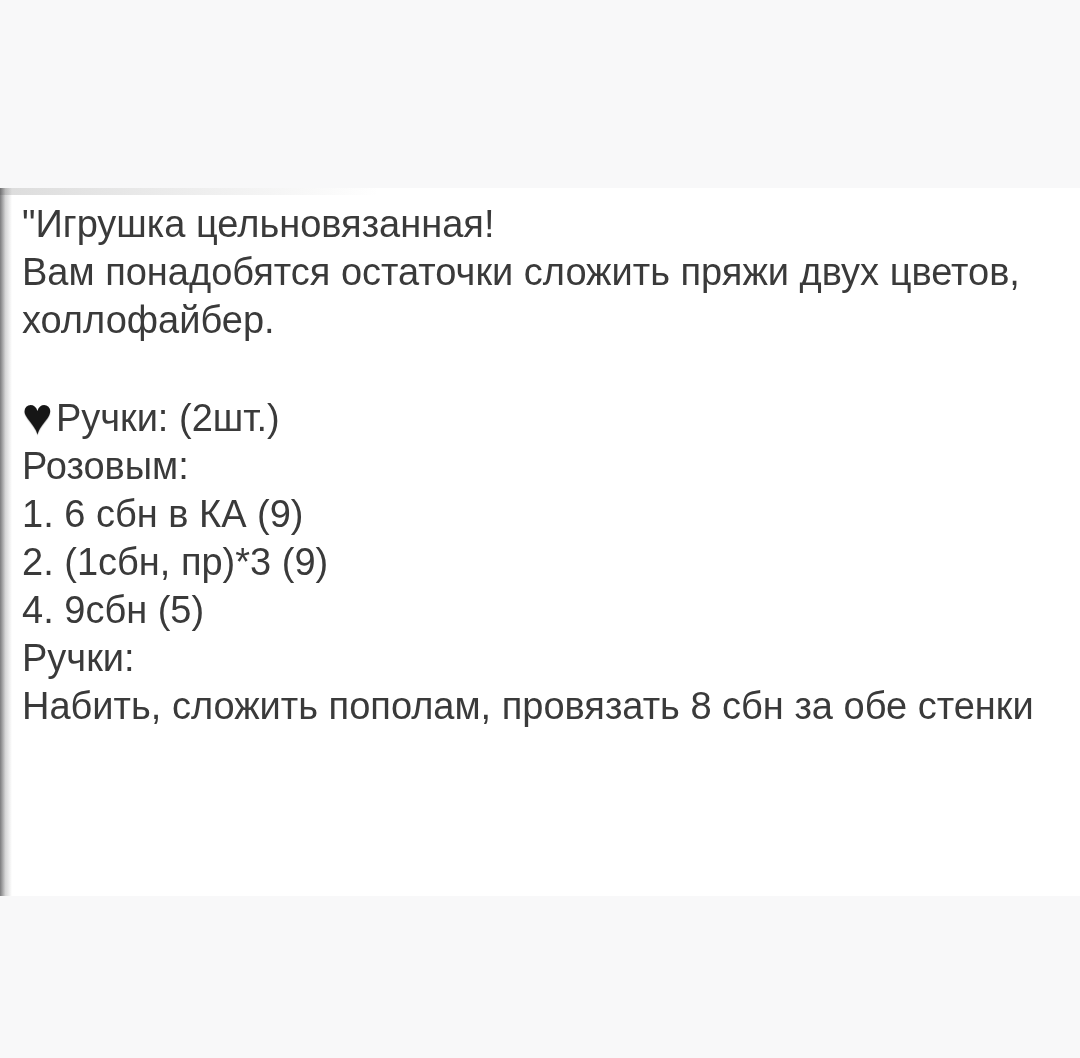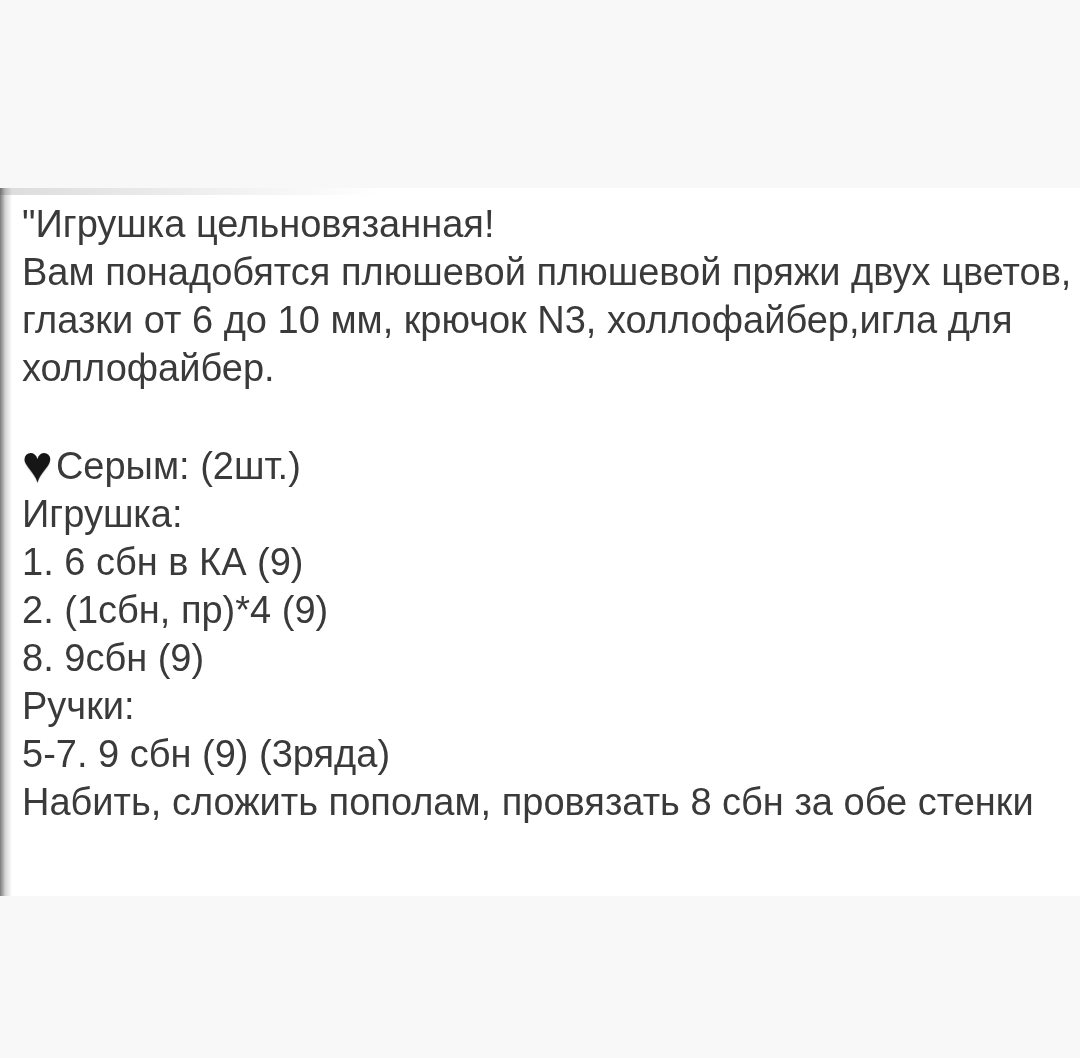--- a/index.html
+++ b/index.html
@@ -73,29 +73,27 @@
 </style>
 </head>
 <body style="background: rgb(248, 248, 249);">
 
 <div class="sheet" style="background: rgb(255, 255, 255);">
   <div class="left-shadow"></div>
   <div class="top-smudge"></div>
 
   <div class="text-block" style="color: rgb(58, 58, 58);">
     <p class="line">"Игрушка цельновязанная!</p>
-    <p class="line">Вам понадобятся плюшевой плюшевой пряжи двух цветов,</p>
-    <p class="line">глазки от 6 до 10 мм, крючок N3, холлофайбер,игла для</p>
+    <p class="line">Вам понадобятся остаточки сложить пряжи двух цветов,</p>
     <p class="line">холлофайбер.</p>
 
     <div class="spacer"></div>
 
-    <p class="line"><span class="heart">♥</span><span>Серым: (2шт.)</span></p>
+    <p class="line"><span class="heart">♥</span><span>Ручки: (2шт.)</span></p>
 
-    <p class="line">Игрушка:</p>
+    <p class="line">Розовым:</p>
     <p class="line">1. 6 сбн в КА (9)</p>
-    <p class="line">2. (1сбн, пр)*4 (9)</p>
-    <p class="line">8. 9сбн (9)</p>
+    <p class="line">2. (1сбн, пр)*3 (9)</p>
+    <p class="line">4. 9сбн (5)</p>
     <p class="line">Ручки:</p>
-    <p class="line">5-7. 9 сбн (9) (3ряда)</p>
     <p class="line">Набить, сложить пополам, провязать 8 сбн за обе стенки</p>
   </div>
 </div>
 
 </body></html>

